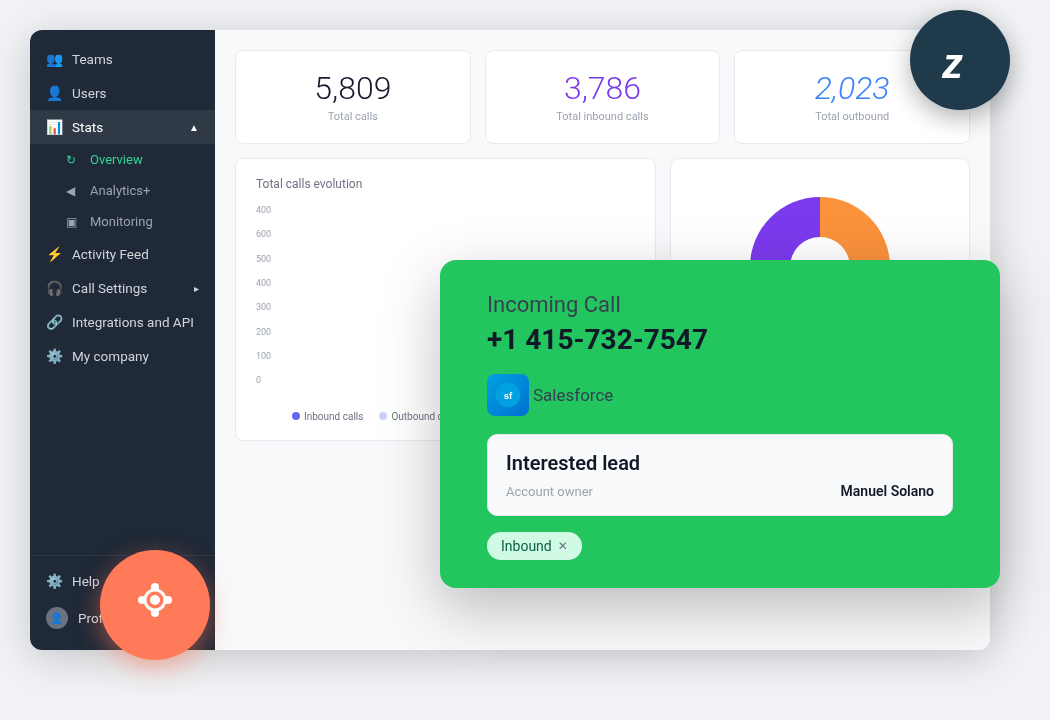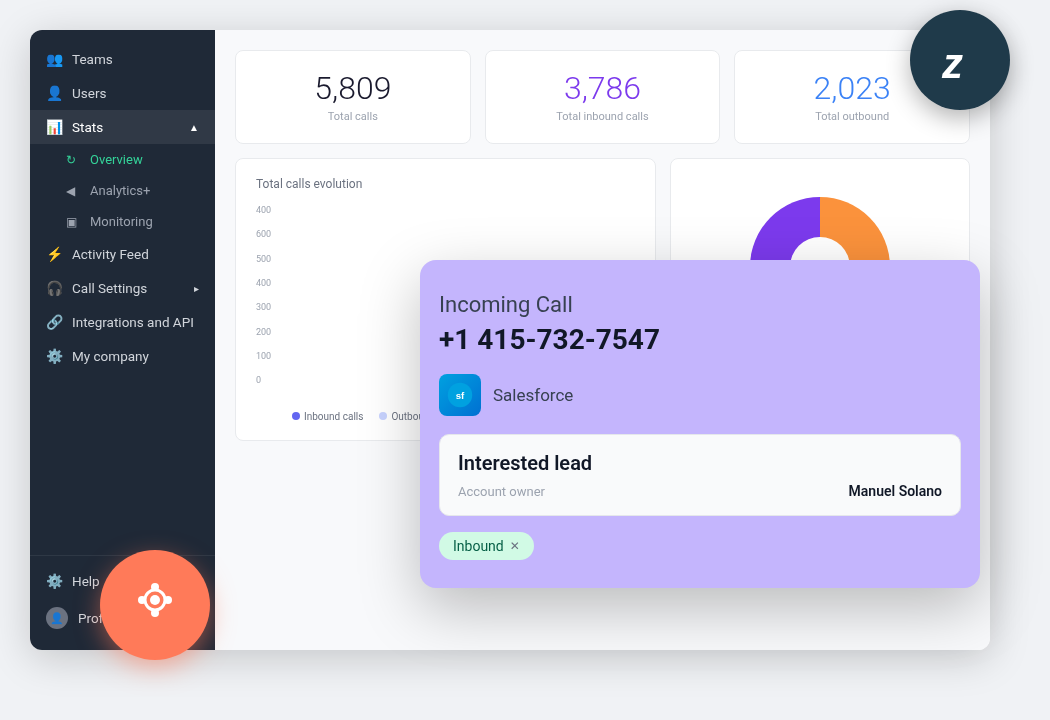--- a/index.html
+++ b/index.html
@@ -92,21 +92,21 @@
       text-align: center;
       border: 1px solid #e8eaed;
     }
     .stat-number {
       font-size: 32px;
       font-weight: 300;
       color: #1a1a2e;
       line-height: 1.1;
     }
     .stat-number.purple { color: #7c3aed; }
-    .stat-number.blue { color: #3b82f6; }
+    .stat-number.blue { color: #3b82f6; font-style: italic; }
     .stat-label {
       font-size: 11px;
       color: #9ca3af;
       margin-top: 4px;
     }
 
     
     .charts-row {
       display: grid;
       grid-template-columns: 1.4fr 1fr;
@@ -186,47 +186,47 @@
       justify-content: center;
       align-items: center;
       height: 160px;
       margin-top: 10px;
     }
 
     
     .incoming-call-overlay {
       position: absolute;
       top: 260px;
-      left: 420px;
+      left: 440px;
       width: 560px;
-      background: #c4b5fd;
+      background: #22c55e;
       border-radius: 16px;
       box-shadow: 0 20px 60px rgba(0,0,0,0.25);
-      padding: 32px 19px 28px;
+      padding: 32px 47px 28px;
       z-index: 100;
     }
 
     .incoming-title {
       font-size: 22px;
       color: #374151;
       font-weight: 400;
       margin-bottom: 6px;
     }
 
     .incoming-number {
       font-size: 28px;
       font-weight: 700;
       color: #111827;
       margin-bottom: 18px;
     }
 
     .crm-row {
       display: flex;
       align-items: center;
-      gap: 12px;
+      gap: 4px;
       margin-bottom: 18px;
     }
 
     .crm-logo {
       width: 42px;
       height: 42px;
       border-radius: 8px;
       background: linear-gradient(135deg, #00a1e0, #0070d2);
       display: flex;
       align-items: center;

